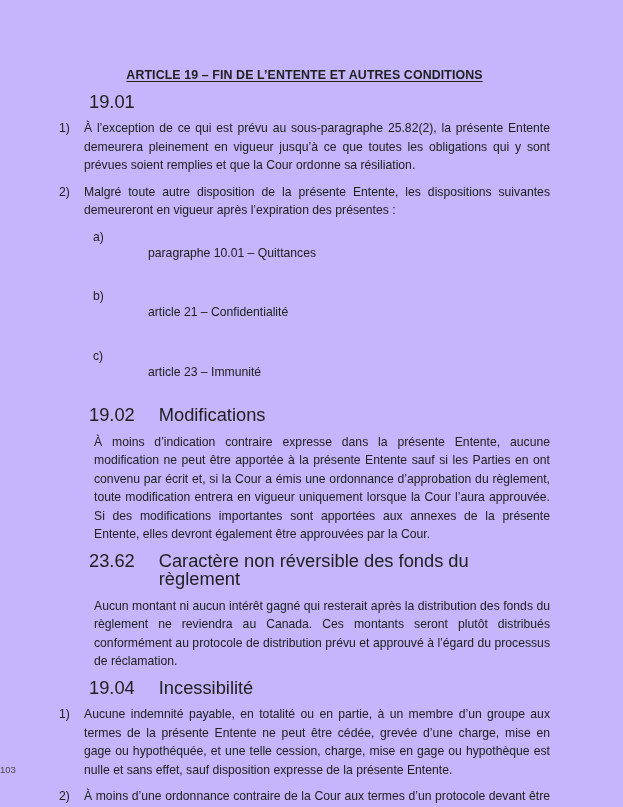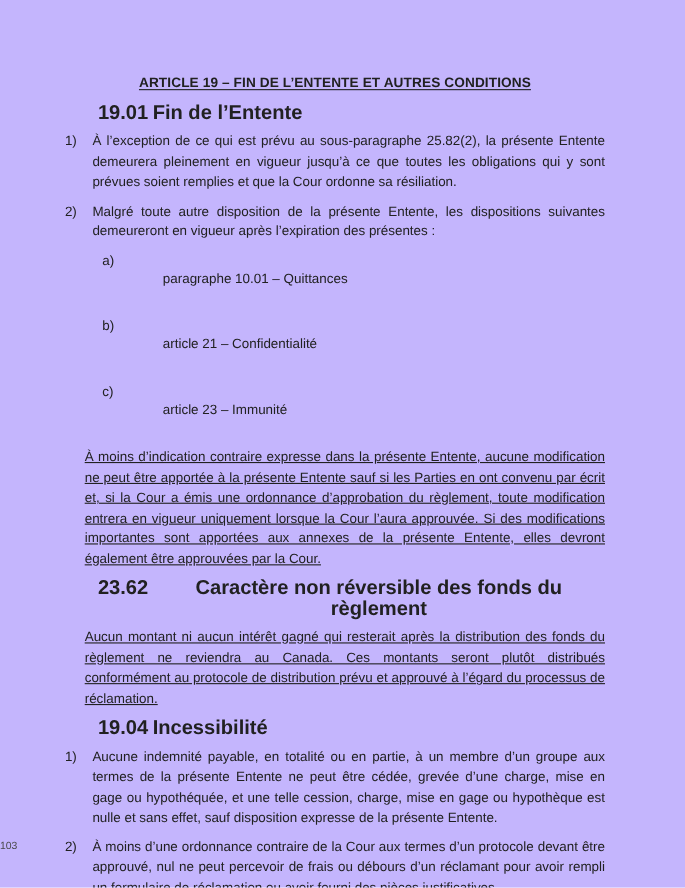--- a/index.html
+++ b/index.html
@@ -24,24 +24,23 @@
     margin: 0 0 8px 0;
     font-size: 12.4px;
     font-weight: bold;
     text-align: center;
     text-decoration: underline;
     text-underline-offset: 2px;
     letter-spacing: 0.1px;
   }
   .sec-heading {
     display: flex;
-    gap: 4px;
-    font-weight: bold;
+    gap: 24px;
+    font-weight: normal;
     margin: 2px 0 8px 30px;
-    text-align: center;
   }
   .num-item {
     display: grid;
     grid-template-columns: 25px 1fr;
     margin: 0 0 8px 0;
   }
   .num-item .item-text {
     margin: 0;
     text-align: justify;
   }
@@ -51,23 +50,22 @@
   .sub-item {
     display: grid;
     grid-template-columns: 39px 1fr;
     margin: 0 0 9px 34px;
   }
   .sub-item .item-text {
     margin: 16px;
     text-align: left;
   }
   .body-para {
-    margin: 0 0 8px 18px;
+    margin: 0 0 8px 35px;
     text-align: justify;
-    text-decoration: underline;
   }
   .page-number {
     position: absolute;
     left: 0;
     right: 0;
     bottom: 28px;
     text-align: left;
     font-size: 9.5px;
     color: #4a4a4a;
   }
@@ -75,21 +73,20 @@
 </head>
 <body>
 
 <div class="page">
 
   <h1 class="doc-title">ARTICLE 19 – FIN DE L’ENTENTE ET AUTRES CONDITIONS</h1>
 
   <section>
     <h2 class="sec-heading">
       <span class="sec-num">19.01</span>
-      <span class="sec-name">Fin de l’Entente</span>
     </h2>
 
     <div class="num-item">
       <span class="marker">1)</span>
       <p class="item-text">À l’exception de ce qui est prévu au sous-paragraphe 25.82(2), la présente Entente demeurera pleinement en vigueur jusqu’à ce que toutes les obligations qui y sont prévues soient remplies et que la Cour ordonne sa résiliation.</p>
     </div>
 
     <div class="num-item">
       <span class="marker">2)</span>
       <p class="item-text">Malgré toute autre disposition de la présente Entente, les dispositions suivantes demeureront en vigueur après l’expiration des présentes :</p>
@@ -105,20 +102,24 @@
       <p class="item-text">article 21 – Confidentialité</p>
     </div>
 
     <div class="sub-item">
       <span class="marker">c)</span>
       <p class="item-text">article 23 – Immunité</p>
     </div>
   </section>
 
   <section>
+    <h2 class="sec-heading">
+      <span class="sec-num">19.02</span>
+      <span class="sec-name">Modifications</span>
+    </h2>
     <p class="body-para">À moins d’indication contraire expresse dans la présente Entente, aucune modification ne peut être apportée à la présente Entente sauf si les Parties en ont convenu par écrit et, si la Cour a émis une ordonnance d’approbation du règlement, toute modification entrera en vigueur uniquement lorsque la Cour l’aura approuvée. Si des modifications importantes sont apportées aux annexes de la présente Entente, elles devront également être approuvées par la Cour.</p>
   </section>
 
   <section>
     <h2 class="sec-heading">
       <span class="sec-num">23.62</span>
       <span class="sec-name">Caractère non réversible des fonds du règlement</span>
     </h2>
     <p class="body-para">Aucun montant ni aucun intérêt gagné qui resterait après la distribution des fonds du règlement ne reviendra au Canada. Ces montants seront plutôt distribués conformément au protocole de distribution prévu et approuvé à l’égard du processus de réclamation.</p>
   </section>

